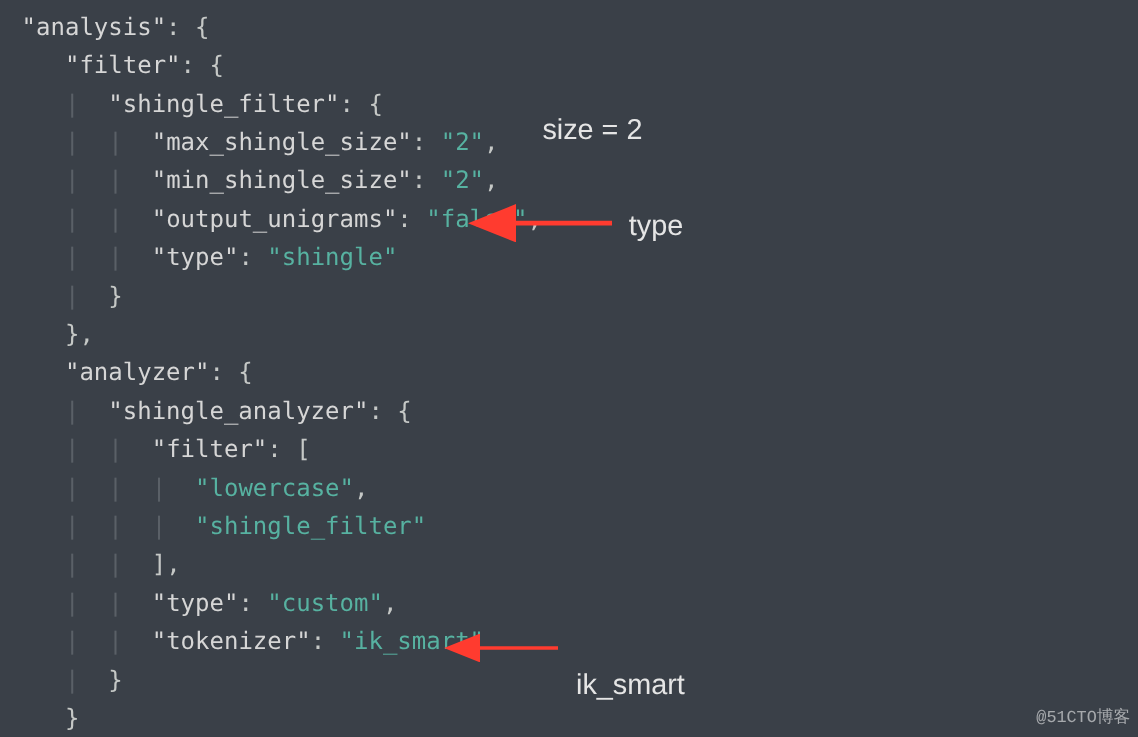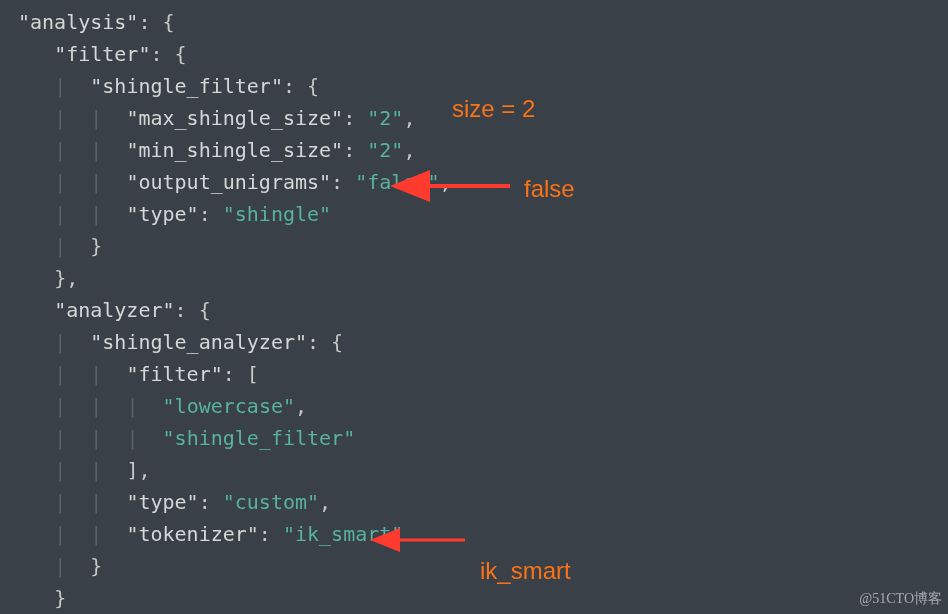--- a/index.html
+++ b/index.html
@@ -19,46 +19,46 @@
     position: relative;
     white-space: pre;
   }
   .line { position: relative; }
   .key { color: #d6d6d6; }
   .punct { color: #c5c8c6; }
   .str { color: #57b2a1; }
   .guide { color: #5a6067; }
   .annotation {
     position: absolute;
-    color: #f97316;
+    color: #e5e5e5;
     font-family: "Helvetica Neue", Arial, sans-serif;
     font-size: 24px;
     font-weight: 400;
   }
   .arrow {
     position: absolute;
     pointer-events: none;
   }
   .watermark {
     position: absolute;
     right: 6px;
     bottom: 4px;
-    font-family: Liberation Serif, serif;
+    font-family: Liberation Mono, monospace;
     font-size: 14px;
     color: rgba(255,255,255,0.55);
     text-align: center;
   }
 </style>
 </head>
 <body>
 
 <div class="code" id="code-container"><div class="line"><span class="key">"analysis"</span><span class="punct">: {</span></div><div class="line">   <span class="key">"filter"</span><span class="punct">: {</span></div><div class="line">   <span class="guide">|</span>  <span class="key">"shingle_filter"</span><span class="punct">: {</span></div><div class="line">   <span class="guide">|</span>  <span class="guide">|</span>  <span class="key">"max_shingle_size"</span><span class="punct">: </span><span class="str">"2"</span><span class="punct">,</span></div><div class="line">   <span class="guide">|</span>  <span class="guide">|</span>  <span class="key">"min_shingle_size"</span><span class="punct">: </span><span class="str">"2"</span><span class="punct">,</span></div><div class="line">   <span class="guide">|</span>  <span class="guide">|</span>  <span class="key">"output_unigrams"</span><span class="punct">: </span><span class="str">"false"</span><span class="punct">,</span></div><div class="line">   <span class="guide">|</span>  <span class="guide">|</span>  <span class="key">"type"</span><span class="punct">: </span><span class="str">"shingle"</span></div><div class="line">   <span class="guide">|</span>  <span class="punct">}</span></div><div class="line">   <span class="punct">},</span></div><div class="line">   <span class="key">"analyzer"</span><span class="punct">: {</span></div><div class="line">   <span class="guide">|</span>  <span class="key">"shingle_analyzer"</span><span class="punct">: {</span></div><div class="line">   <span class="guide">|</span>  <span class="guide">|</span>  <span class="key">"filter"</span><span class="punct">: [</span></div><div class="line">   <span class="guide">|</span>  <span class="guide">|</span>  <span class="guide">|</span>  <span class="str">"lowercase"</span><span class="punct">,</span></div><div class="line">   <span class="guide">|</span>  <span class="guide">|</span>  <span class="guide">|</span>  <span class="str">"shingle_filter"</span></div><div class="line">   <span class="guide">|</span>  <span class="guide">|</span>  <span class="punct">],</span></div><div class="line">   <span class="guide">|</span>  <span class="guide">|</span>  <span class="key">"type"</span><span class="punct">: </span><span class="str">"custom"</span><span class="punct">,</span></div><div class="line">   <span class="guide">|</span>  <span class="guide">|</span>  <span class="key">"tokenizer"</span><span class="punct">: </span><span class="str">"ik_smart"</span></div><div class="line">   <span class="guide">|</span>  <span class="punct">}</span></div><div class="line">   <span class="punct">}</span></div></div>
 
 <div class="annotation" style="top: 90px; left: 452px;" id="ann-size"><span>size = 2</span></div>
-<div class="annotation" id="ann-false" style="top: 170px; left: 524px;"><span>false</span></div>
+<div class="annotation" id="ann-false" style="top: 170px; left: 524px;"><span>type</span></div>
 <div class="annotation" id="ann-ik" style="top: 552px; left: 480px;"><span>ik_smart</span></div>
 
 <svg class="arrow" id="arrow-false" width="948" height="614" style="left:0;top:0;">
   <defs>
     <marker id="ah1" markerWidth="10" markerHeight="8" refX="8" refY="4" orient="auto">
       <polygon points="0 0, 10 4, 0 8" fill="#ff3b2f"></polygon>
     </marker>
   </defs>
   <line stroke="#ff3b2f" stroke-width="4" marker-end="url(#ah1)" x1="510" y1="186" x2="398" y2="186"></line>
 </svg>

